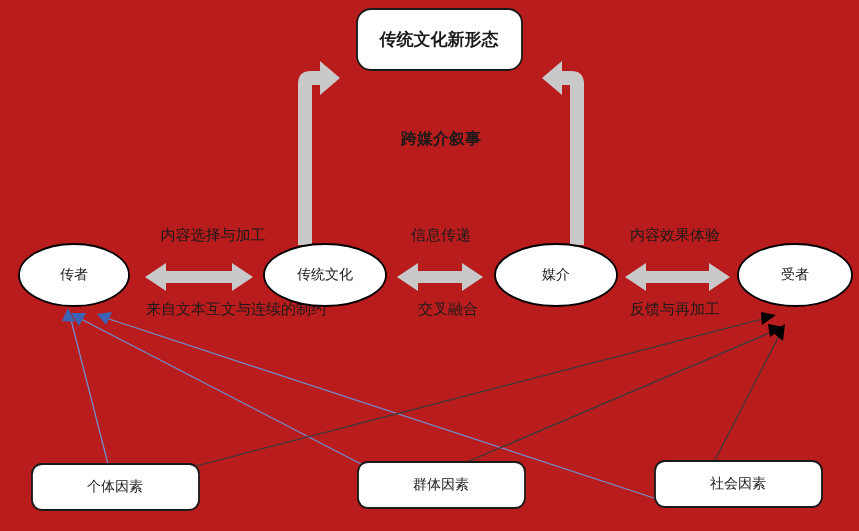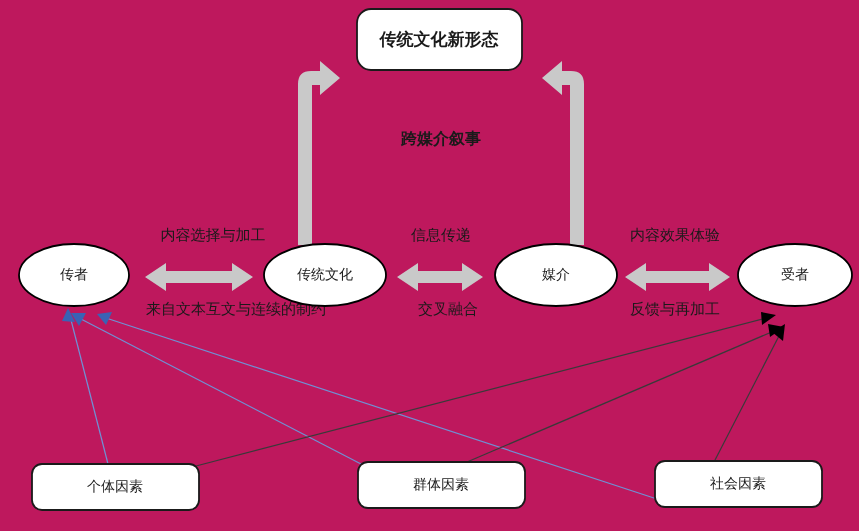--- a/index.html
+++ b/index.html
@@ -7,21 +7,21 @@
     padding: 0;
     background: #ffffff;
   }
   body {
     font-family: "Liberation Serif", "DejaVu Serif", serif;
   }
   #canvas {
     position: relative;
     width: 859px;
     height: 531px;
-    background: #be185d;
+    background: #b91c1c;
     overflow: hidden;
   }
   #diagram-svg {
     position: absolute;
     left: 0;
     top: 0;
     width: 859px;
     height: 531px;
   }
   .node-text {

